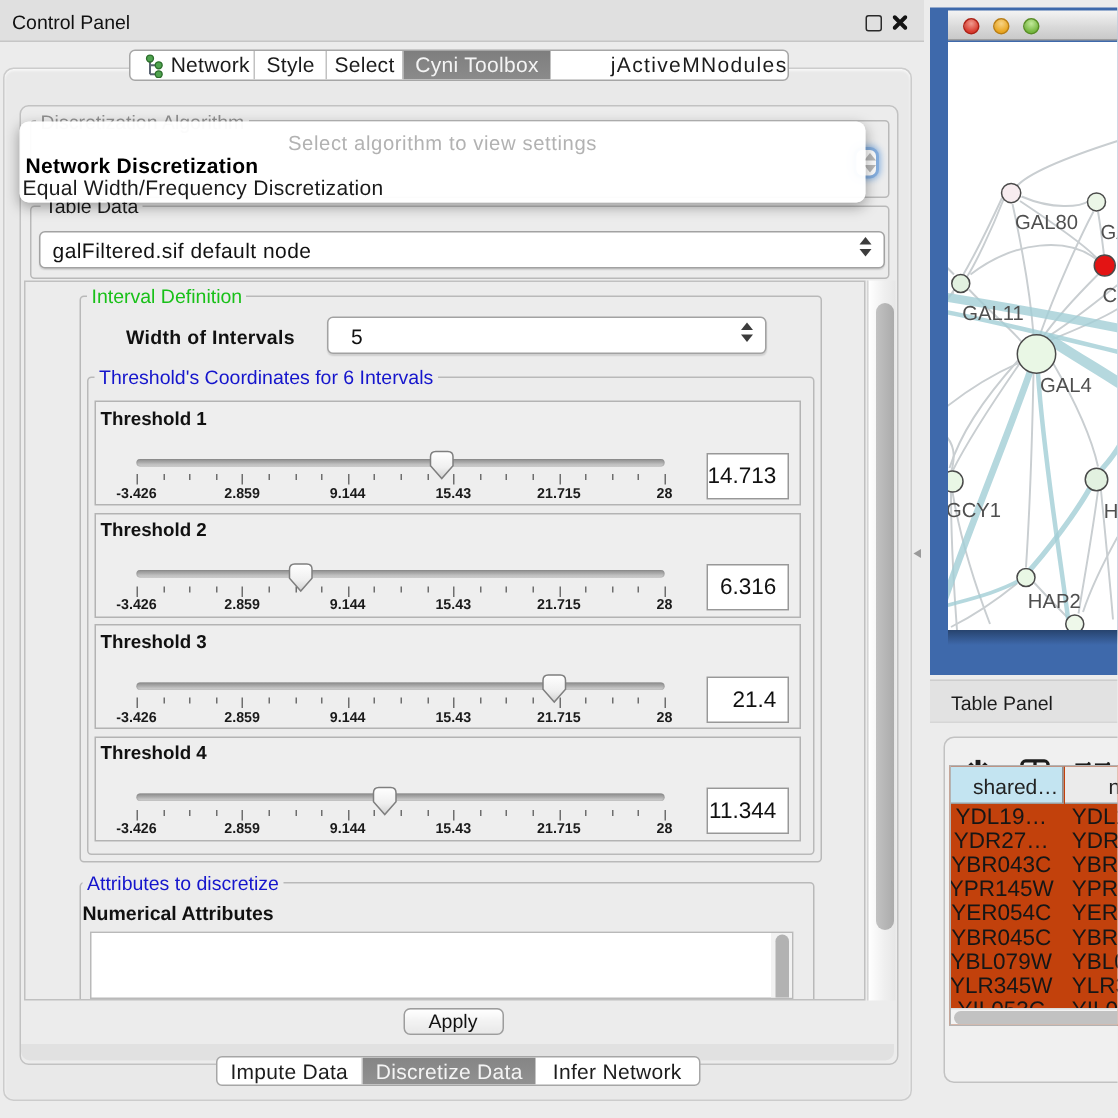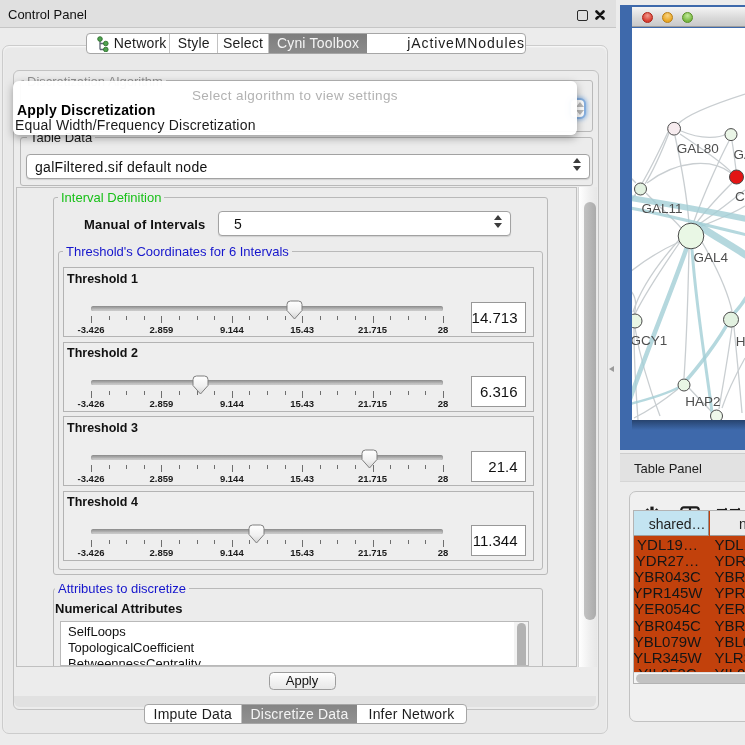--- a/index.html
+++ b/index.html
@@ -59,21 +59,21 @@
   </div>
 <div class="stepper" style="left:573px;top:158px;">
     <div class="up"></div>
     <div class="dn"></div>
   </div>
 <div class="abs" style="left:16px;top:187px;width:561px;height:479.5px;border:1px solid #c0c0c0;box-sizing:border-box;"></div>
 <div class="abs" style="left:578px;top:187px;width:19px;height:479.5px;background:linear-gradient(to right,#ffffff,#efefef 60%,#e7e7e7);border-left:1px solid #d5d5d5;box-sizing:border-box;"></div>
 <div class="abs" style="left:584px;top:202px;width:11.5px;height:418px;background:linear-gradient(to right,#c2c2c2,#ababab);border-radius:6px;"></div>
 <div class="grp" style="left:53px;top:197px;width:493px;height:376px;"></div>
 <div class="gtitle" style="left:58px;top:191px;color:#18c018;">Interval Definition</div>
-<div class="abs" style="left:84px;top:216.5px;font-size:13px;letter-spacing:0.2px;font-weight:bold;color:#111;">Manual of Intervals</div>
+<div class="abs" style="left:84px;top:216.5px;font-size:13px;letter-spacing:0.2px;font-weight:bold;color:#111;">Width of Intervals</div>
 <div class="combo" style="left:218px;top:211px;width:291px;height:23px;">
  <div class="txt" style="left:15px;">5</div>
   </div>
 <div class="stepper" style="left:494px;top:215px;">
     <div class="up"></div>
     <div class="dn"></div>
   </div>
 <div class="grp" style="left:58px;top:251px;width:483px;height:317px;"></div>
 <div class="gtitle" style="left:63px;top:245px;color:#1515cc;">Threshold's Coordinates for 6 Intervals</div>
 <div class="abs" style="left:63px;top:267.0px;width:471px;height:70px;background:#eeeeee;border:1px solid #b3b3b3;box-sizing:border-box;"></div>
@@ -239,21 +239,20 @@
     </defs>
 <path d="M1 4.5 Q1 1 4.5 1 L12.5 1 Q16 1 16 4.5 L16 10.5 L8.5 19 L1 10.5 Z" fill="url(#g490)" stroke="#7f7f7f" stroke-width="1"></path>
   </svg>
 <div class="vbox" style="left:470.5px;top:525.0px;width:55px;height:31px;">11.344</div>
 <div class="abs" style="left:17px;top:187px;width:560px;height:479px;overflow:hidden;pointer-events:none;">
     <div style="position:absolute;left:36px;top:401px;width:488px;height:120px;border:1px solid #b9b9b9;border-radius:3px;"></div>
   </div>
 <div class="gtitle" style="left:55px;top:582px;color:#1515cc;">Attributes to discretize</div>
 <div class="abs" style="left:55px;top:601px;font-size:13px;font-weight:bold;color:#111;">Numerical Attributes</div>
 <div class="abs" style="left:60px;top:621px;width:469px;height:45px;background:#fff;border:1px solid #b9b9b9;box-sizing:border-box;overflow:hidden;">
- <div style="position:absolute;left:7px;top:2px;font-size:13px;color:#111;line-height:16.2px;">SelfLoops<br>TopologicalCoefficient<br>BetweennessCentrality</div>
  <div style="position:absolute;right:0;top:0;width:14px;height:45px;background:#f2f2f2;"></div>
  <div style="position:absolute;right:2.5px;top:1px;width:9px;height:60px;background:#b2b2b2;border-radius:5px;"></div>
 </div>
 <div class="abs" style="left:268.5px;top:671.5px;width:67px;height:18.5px;background:linear-gradient(#ffffff,#f2f2f2 50%,#e8e8e8);border:1px solid #9d9d9d;border-radius:4.5px;
  display:flex;align-items:center;justify-content:center;font-size:13px;color:#111;box-sizing:border-box;">Apply</div>
 <div class="abs" style="left:143.7px;top:703.8px;width:323.3px;height:20.5px;background:#fff;
  border:1px solid #a6a6a6;border-radius:4px;display:flex;overflow:hidden;box-sizing:border-box;align-items:flex-end;">
  <div class="seg" style="width:97.3px;border-right:1px solid #c2c2c2;">Impute Data</div>
  <div class="seg" style="width:115px;background:linear-gradient(#858585,#919191);color:#f4f4f4;">Discretize Data</div>
  <div class="seg" style="flex:1;">Infer Network</div>
@@ -383,13 +382,13 @@
 <div style="position:absolute;left:0;top:138.4px;width:68px;height:16.2px;display:flex;align-items:center;justify-content:center;font-size:15px;color:#161616;">YLR345W</div>
 <div style="position:absolute;left:81px;top:138.4px;height:16.2px;display:flex;align-items:center;font-size:15px;color:#161616;">YLR345W</div>
 <div style="position:absolute;left:0;top:154.6px;width:68px;height:16.2px;display:flex;align-items:center;justify-content:center;font-size:15px;color:#161616;">YIL053C</div>
 <div style="position:absolute;left:81px;top:154.6px;height:16.2px;display:flex;align-items:center;font-size:15px;color:#161616;">YIL052C</div>
 <div style="position:absolute;left:0;top:160.5px;width:113px;height:13px;background:#f4f4f4;border-top:1px solid #ddd;box-sizing:border-box;"></div>
 <div style="position:absolute;left:2px;top:162.5px;width:115px;height:9px;background:#c2c2c2;border-radius:5px;"></div>
 </div>
 <div class="abs" style="left:13px;top:81px;width:564px;height:54px;background:rgba(255,255,255,0.96);
  border-radius:6px;box-shadow:0 3px 9px rgba(0,0,0,0.35);"></div>
 <div class="abs" style="left:13px;top:88px;width:564px;text-align:center;font-size:13.5px;letter-spacing:0.4px;color:#b2b2b2;">Select algorithm to view settings</div>
-<div class="abs" style="left:17px;top:101.5px;font-size:14px;letter-spacing:0.2px;font-weight:bold;color:#000;">Apply Discretization</div>
+<div class="abs" style="left:17px;top:101.5px;font-size:14px;letter-spacing:0.2px;font-weight:bold;color:#000;">Network Discretization</div>
 <div class="abs" style="left:15px;top:117px;font-size:14px;letter-spacing:0.2px;color:#1a1a1a;">Equal Width/Frequency Discretization</div>
 </body></html>

